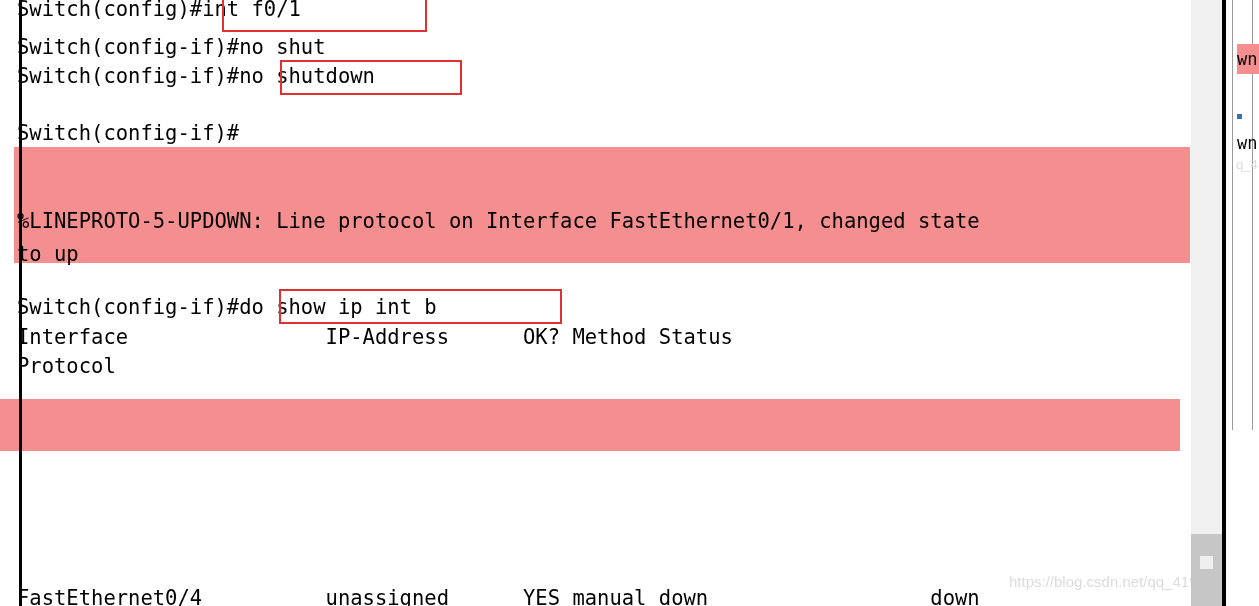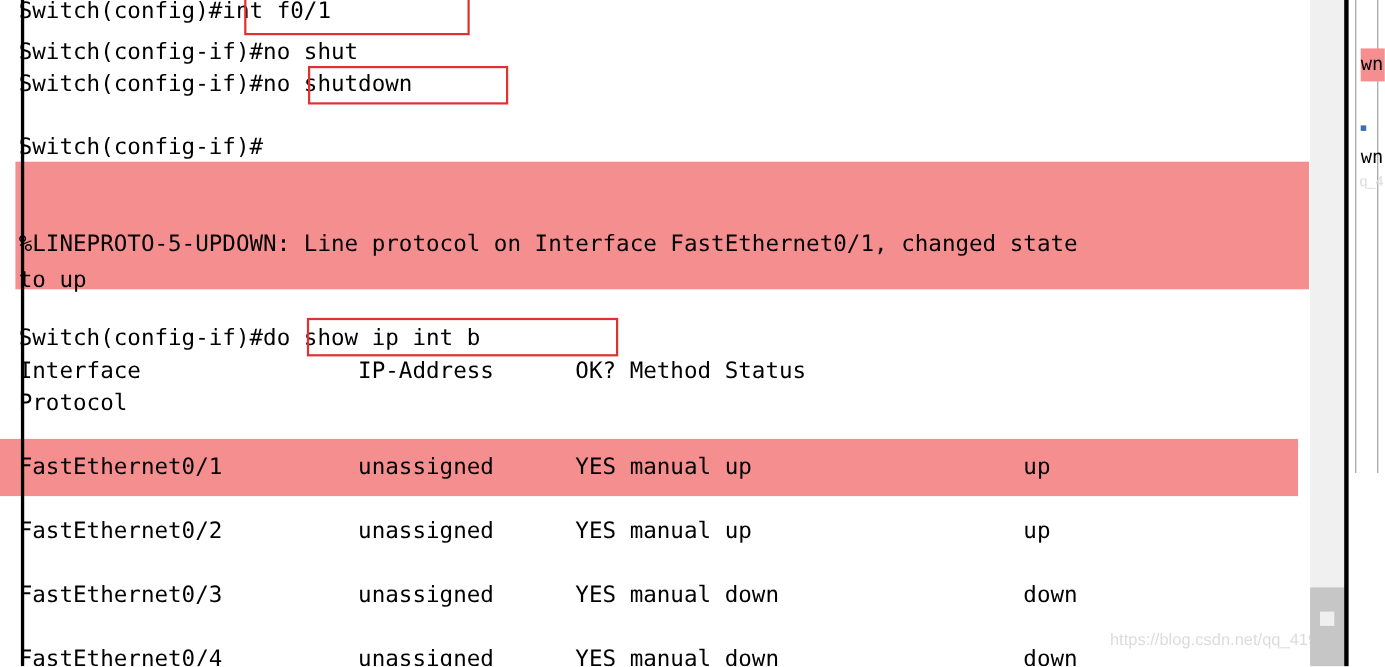--- a/index.html
+++ b/index.html
@@ -196,23 +196,20 @@
 
     <div class="line" style="top:-2px">Switch(config)#int f0/1</div>
     <div class="line" style="top:65px">Switch(config-if)#no shutdown</div>
     <div class="line" style="top:36px">Switch(config-if)#no shut</div>
     <div class="line" style="top:122px">Switch(config-if)#</div>
     <div class="line" style="top:210px">%LINEPROTO-5-UPDOWN: Line protocol on Interface FastEthernet0/1, changed state</div>
     <div class="line" style="top:243px">to up</div>
     <div class="line" style="top:296px">Switch(config-if)#do show ip int b</div>
     <div class="line" style="top:326px">Interface                IP-Address      OK? Method Status</div>
     <div class="line" style="top:355px">Protocol</div>
-    <div class="line" style="top:413px">FastEthernet0/1          unassigned      YES manual up                    up</div>
-    <div class="line" style="top:471px">FastEthernet0/2          unassigned      YES manual up                    up</div>
-    <div class="line" style="top:529px">FastEthernet0/3          unassigned      YES manual down                  down</div>
     <div class="line" style="top:587px">FastEthernet0/4          unassigned      YES manual down                  down</div>
 
     <div class="anno-box" style="left:222px; top:-3px;  width:205px; height:35px;"></div>
     <div class="anno-box" style="left:280px; top:60px;  width:182px; height:35px;"></div>
     <div class="anno-box" style="left:279px; top:289px; width:283px; height:35px;"></div>
 
     <div class="watermark">https://blog.csdn.net/qq_41901122</div>
   </div>
 
   <div class="scrollbar">

